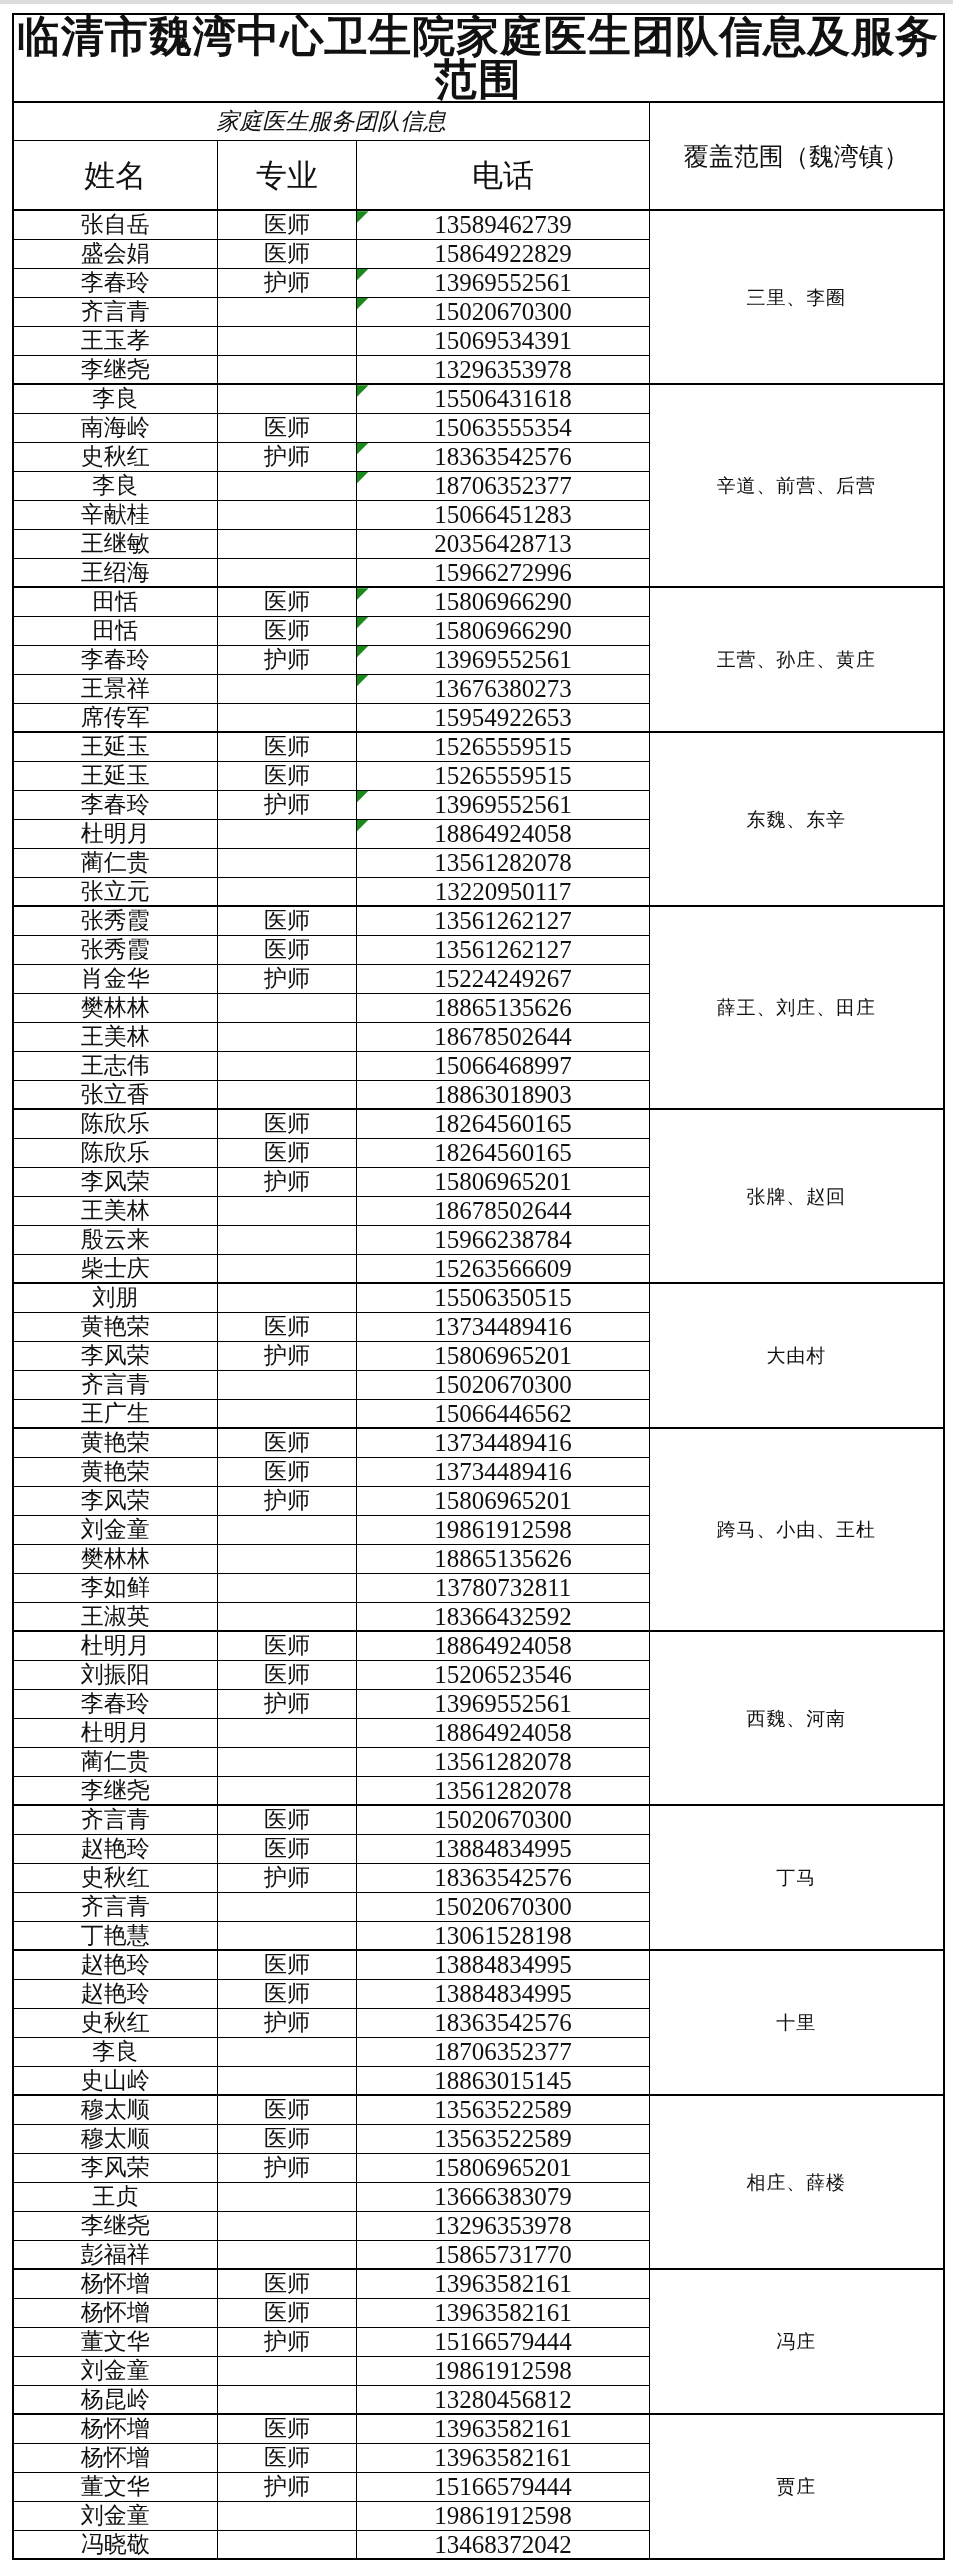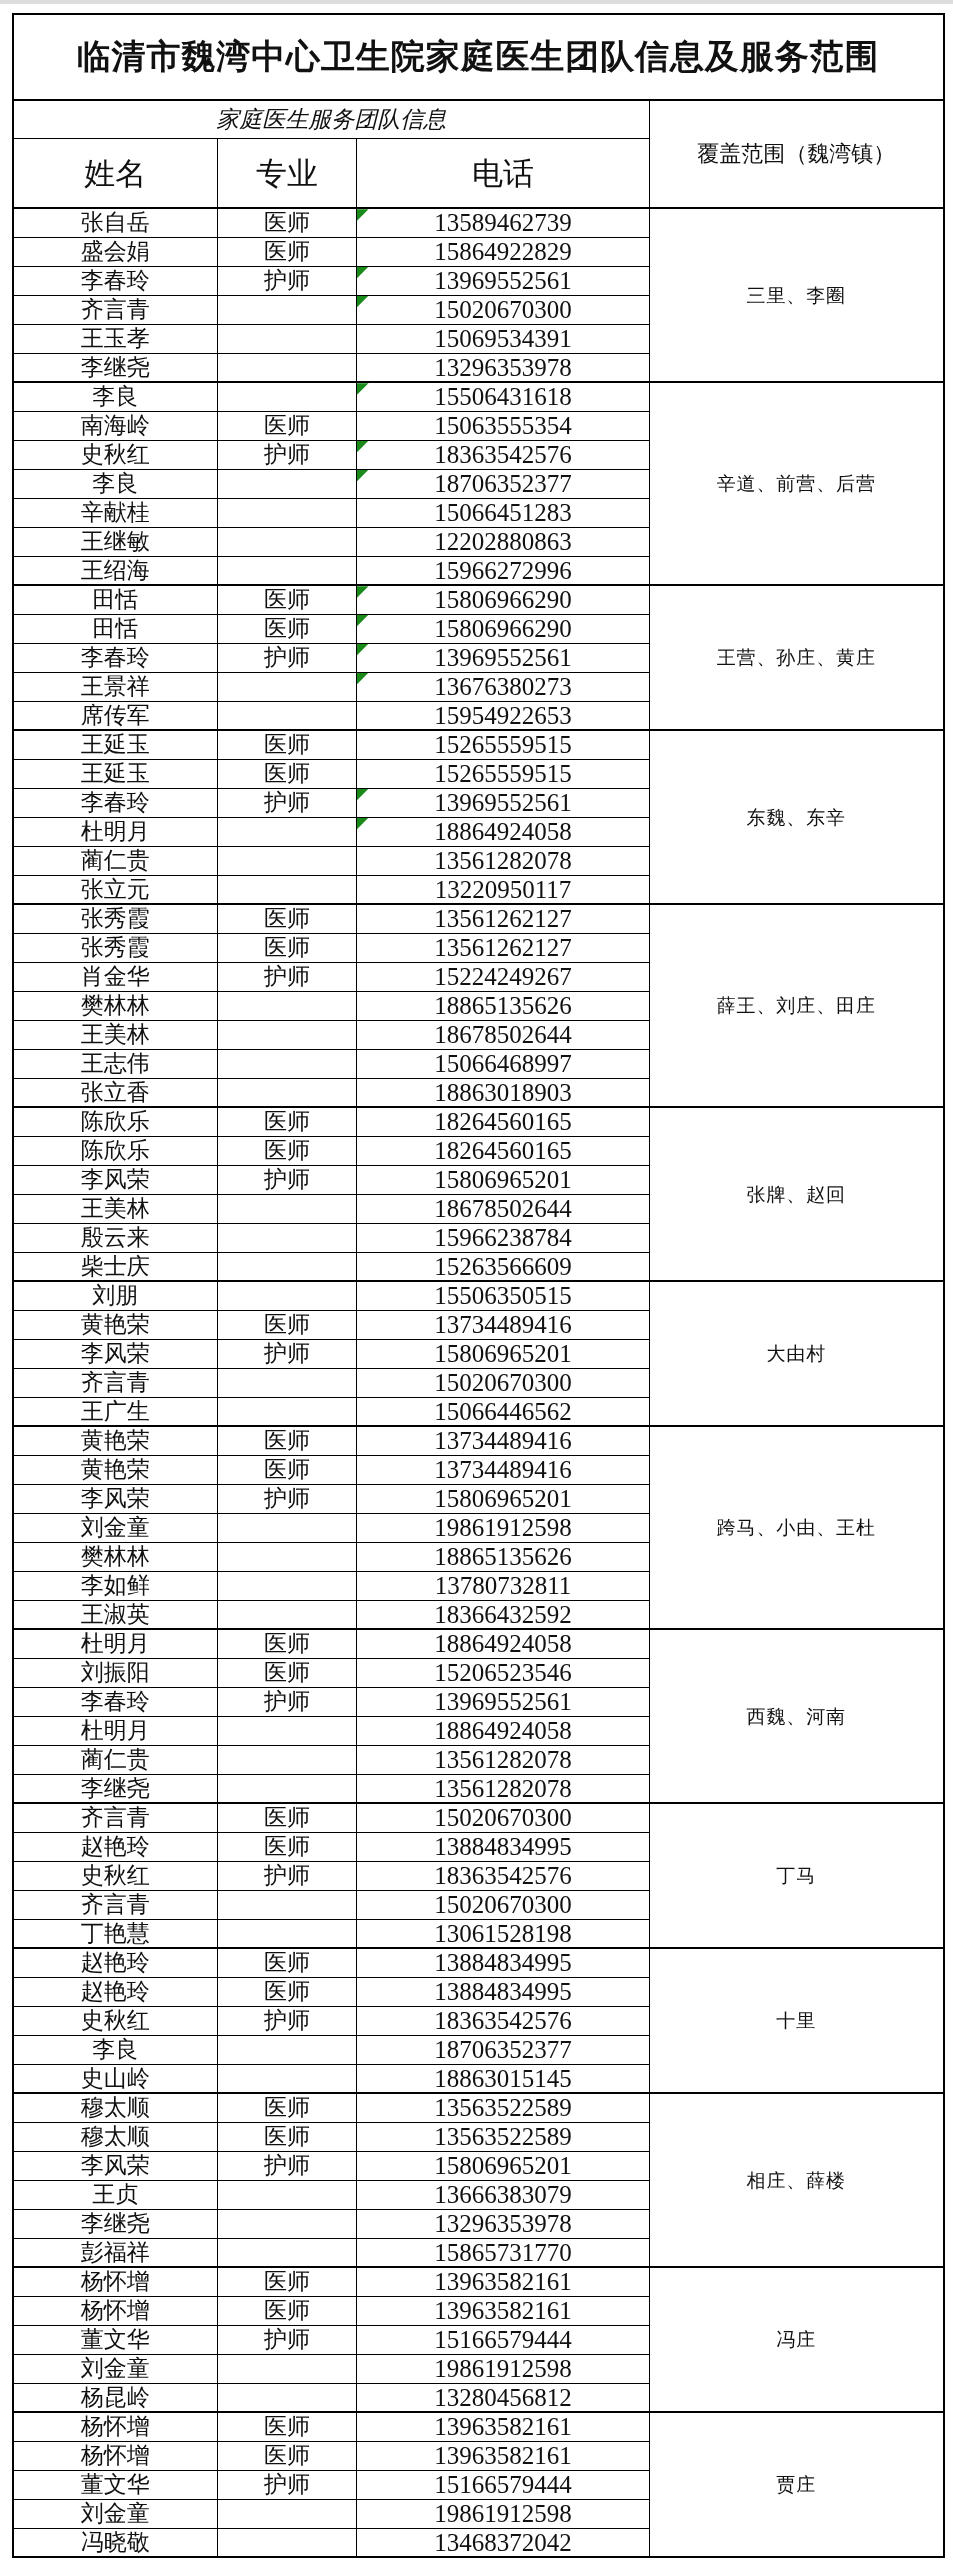--- a/index.html
+++ b/index.html
@@ -15,25 +15,25 @@
   }
   col.c-name{width:205px;}
   col.c-prof{width:139px;}
   col.c-phone{width:293px;}
   col.c-cov{width:294px;}
   td{
     border:1.8px solid #000;text-align:center;vertical-align:middle;
     overflow:hidden;line-height:1;padding:0;
   }
   td.title-cell{
-    height:84px;font-size:34px;font-weight:bold;letter-spacing:0.9px;
+    height:84px;font-size:43px;font-weight:bold;letter-spacing:0.9px;
     border-bottom:2.6px solid #000;
   }
   td.hdr-team{height:37px;font-size:23px;font-style:italic;}
-  td.hdr-cov{font-size:22px;margin-top:12px;}
+  td.hdr-cov{font-size:25px;margin-top:12px;}
   td.hdr-col{height:68px;font-size:31px;border-bottom:2.6px solid #000;}
   tbody tr{height:29px;}
   tbody td{font-size:23px;}
   td.phone-cell{font-size:25px;position:relative;}
   td.coverage-cell{font-size:19px;letter-spacing:0.9px;}
   tr.group-start > td{border-top:2.6px solid #000;margin-left:32px;}
   .tri{
     position:absolute;top:0;left:0;width:11.5px;height:11.5px;
     clip-path:polygon(0 0,100% 0,0 100%);
   }
@@ -118,21 +118,21 @@
         <td class="phone-cell">18706352377<span class="tri" style="background: rgb(26, 138, 26);"></span></td>
       </tr>
       <tr>
         <td class="name-cell">辛献桂</td>
         <td class="profession-cell"></td>
         <td class="phone-cell">15066451283</td>
       </tr>
       <tr>
         <td class="name-cell">王继敏</td>
         <td class="profession-cell"></td>
-        <td class="phone-cell">12202880863</td>
+        <td class="phone-cell">20356428713</td>
       </tr>
       <tr>
         <td class="name-cell">王绍海</td>
         <td class="profession-cell"></td>
         <td class="phone-cell">15966272996</td>
       </tr>
       <tr class="group-start">
         <td class="name-cell">田恬</td>
         <td class="profession-cell">医师</td>
         <td class="phone-cell">15806966290<span class="tri" style="background: rgb(26, 138, 26);"></span></td>

